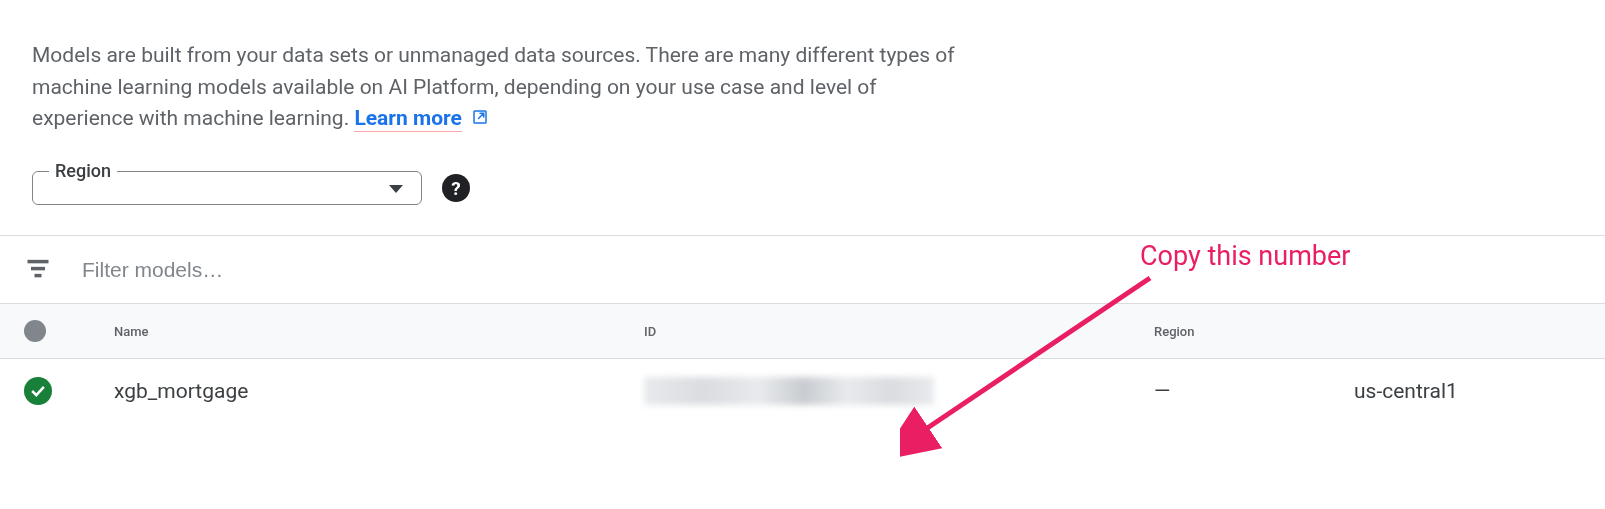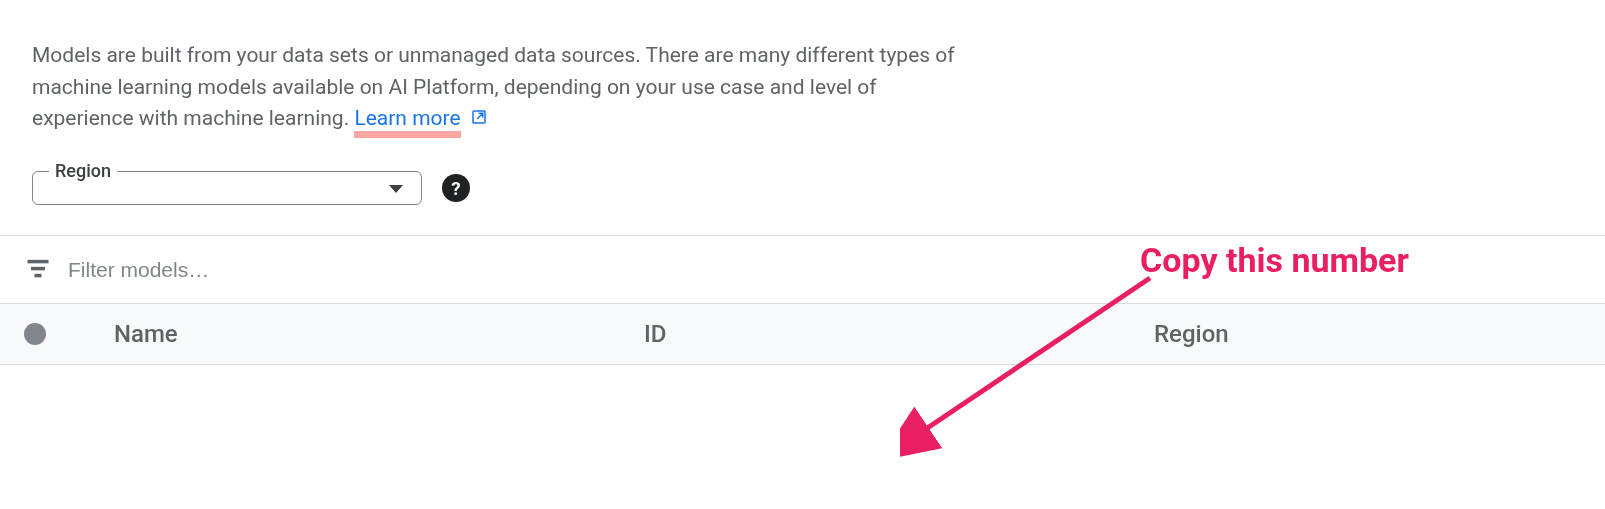--- a/index.html
+++ b/index.html
@@ -21,22 +21,23 @@
       padding: 0 32px;
       font-size: 21px;
       line-height: 1.5;
       color: #5f6368;
       max-width: 1000px;
       margin-bottom: 36px;
     }
     .learn-more {
       color: #1a73e8;
       text-decoration: none;
-      border-bottom: 7px solid #fca5a5;
+      border-bottom: 1px solid #fca5a5;
       padding-bottom: 1px;
+      font-weight: bold;
     }
     .external-icon {
       display: inline-block;
       color: #1a73e8;
       margin-left: 4px;
       vertical-align: middle;
     }
     .region-row {
       padding: 0 32px;
       display: flex;
@@ -86,21 +87,21 @@
       cursor: pointer;
     }
     .divider {
       border-top: 1px solid #dadce0;
       margin-top: 8px;
     }
     .filter-bar {
       display: flex;
       align-items: center;
       padding: 18px 24px;
-      gap: 16px;
+      gap: 30px;
       border-bottom: 1px solid #dadce0;
     }
     .filter-icon svg {
       width: 28px;
       height: 28px;
       fill: #5f6368;
     }
     .filter-input {
       border: none;
       outline: none;
@@ -111,21 +112,21 @@
     }
     .filter-input::placeholder {
       color: #80868b;
     }
     .table-header {
       display: flex;
       align-items: center;
       background: #f8f9fa;
       padding: 16px 24px;
       border-bottom: 1px solid #dadce0;
-      font-size: 24px;
+      font-size: 13px;
       color: #5f6368;
       font-weight: 500;
     }
     .col-status {
       width: 90px;
       display: flex;
       align-items: center;
     }
     .col-name {
       width: 530px;
@@ -176,22 +177,22 @@
       border-radius: 2px;
     }
     .annotation {
       position: absolute;
       top: 240px;
       left: 1140px;
       pointer-events: none;
     }
     .annotation-text {
       color: #e91e63;
-      font-size: 34px;
-      font-weight: 700;
+      font-size: 27px;
+      font-weight: 400;
     }
     .annotation-arrow {
       position: absolute;
       top: 258px;
       left: 900px;
       pointer-events: none;
     }
   </style>
 </head>
 <body>
@@ -235,20 +236,35 @@
 
   <div class="table-header">
     <div class="col-status">
       <div class="status-dot-header"></div>
     </div>
     <div class="col-name">Name</div>
     <div class="col-id">ID</div>
     <div class="col-region">Region</div>
   </div>
 
+  <div class="table-row">
+    <div class="col-status">
+      <div class="status-check">
+        <svg viewBox="0 0 24 24">
+            <path d="M5 12 L10 17 L19 7"></path>
+          </svg>
+      </div>
+    </div>
+    <div class="col-name">xgb_mortgage</div>
+    <div class="col-id">
+      <div class="id-blur"></div>
+    </div>
+    <div class="col-data">—</div>
+    <div class="col-region">us-central1</div>
+  </div>
 </div>
 
 <div class="annotation">
   <span class="annotation-text">Copy this number</span>
 </div>
 <svg class="annotation-arrow" width="280" height="200">
   <defs>
     <marker id="arrowhead" markerWidth="12" markerHeight="10" refX="2" refY="5" orient="auto">
       <polygon points="0 0, 12 5, 0 10" fill="#e91e63"></polygon>
     </marker>

